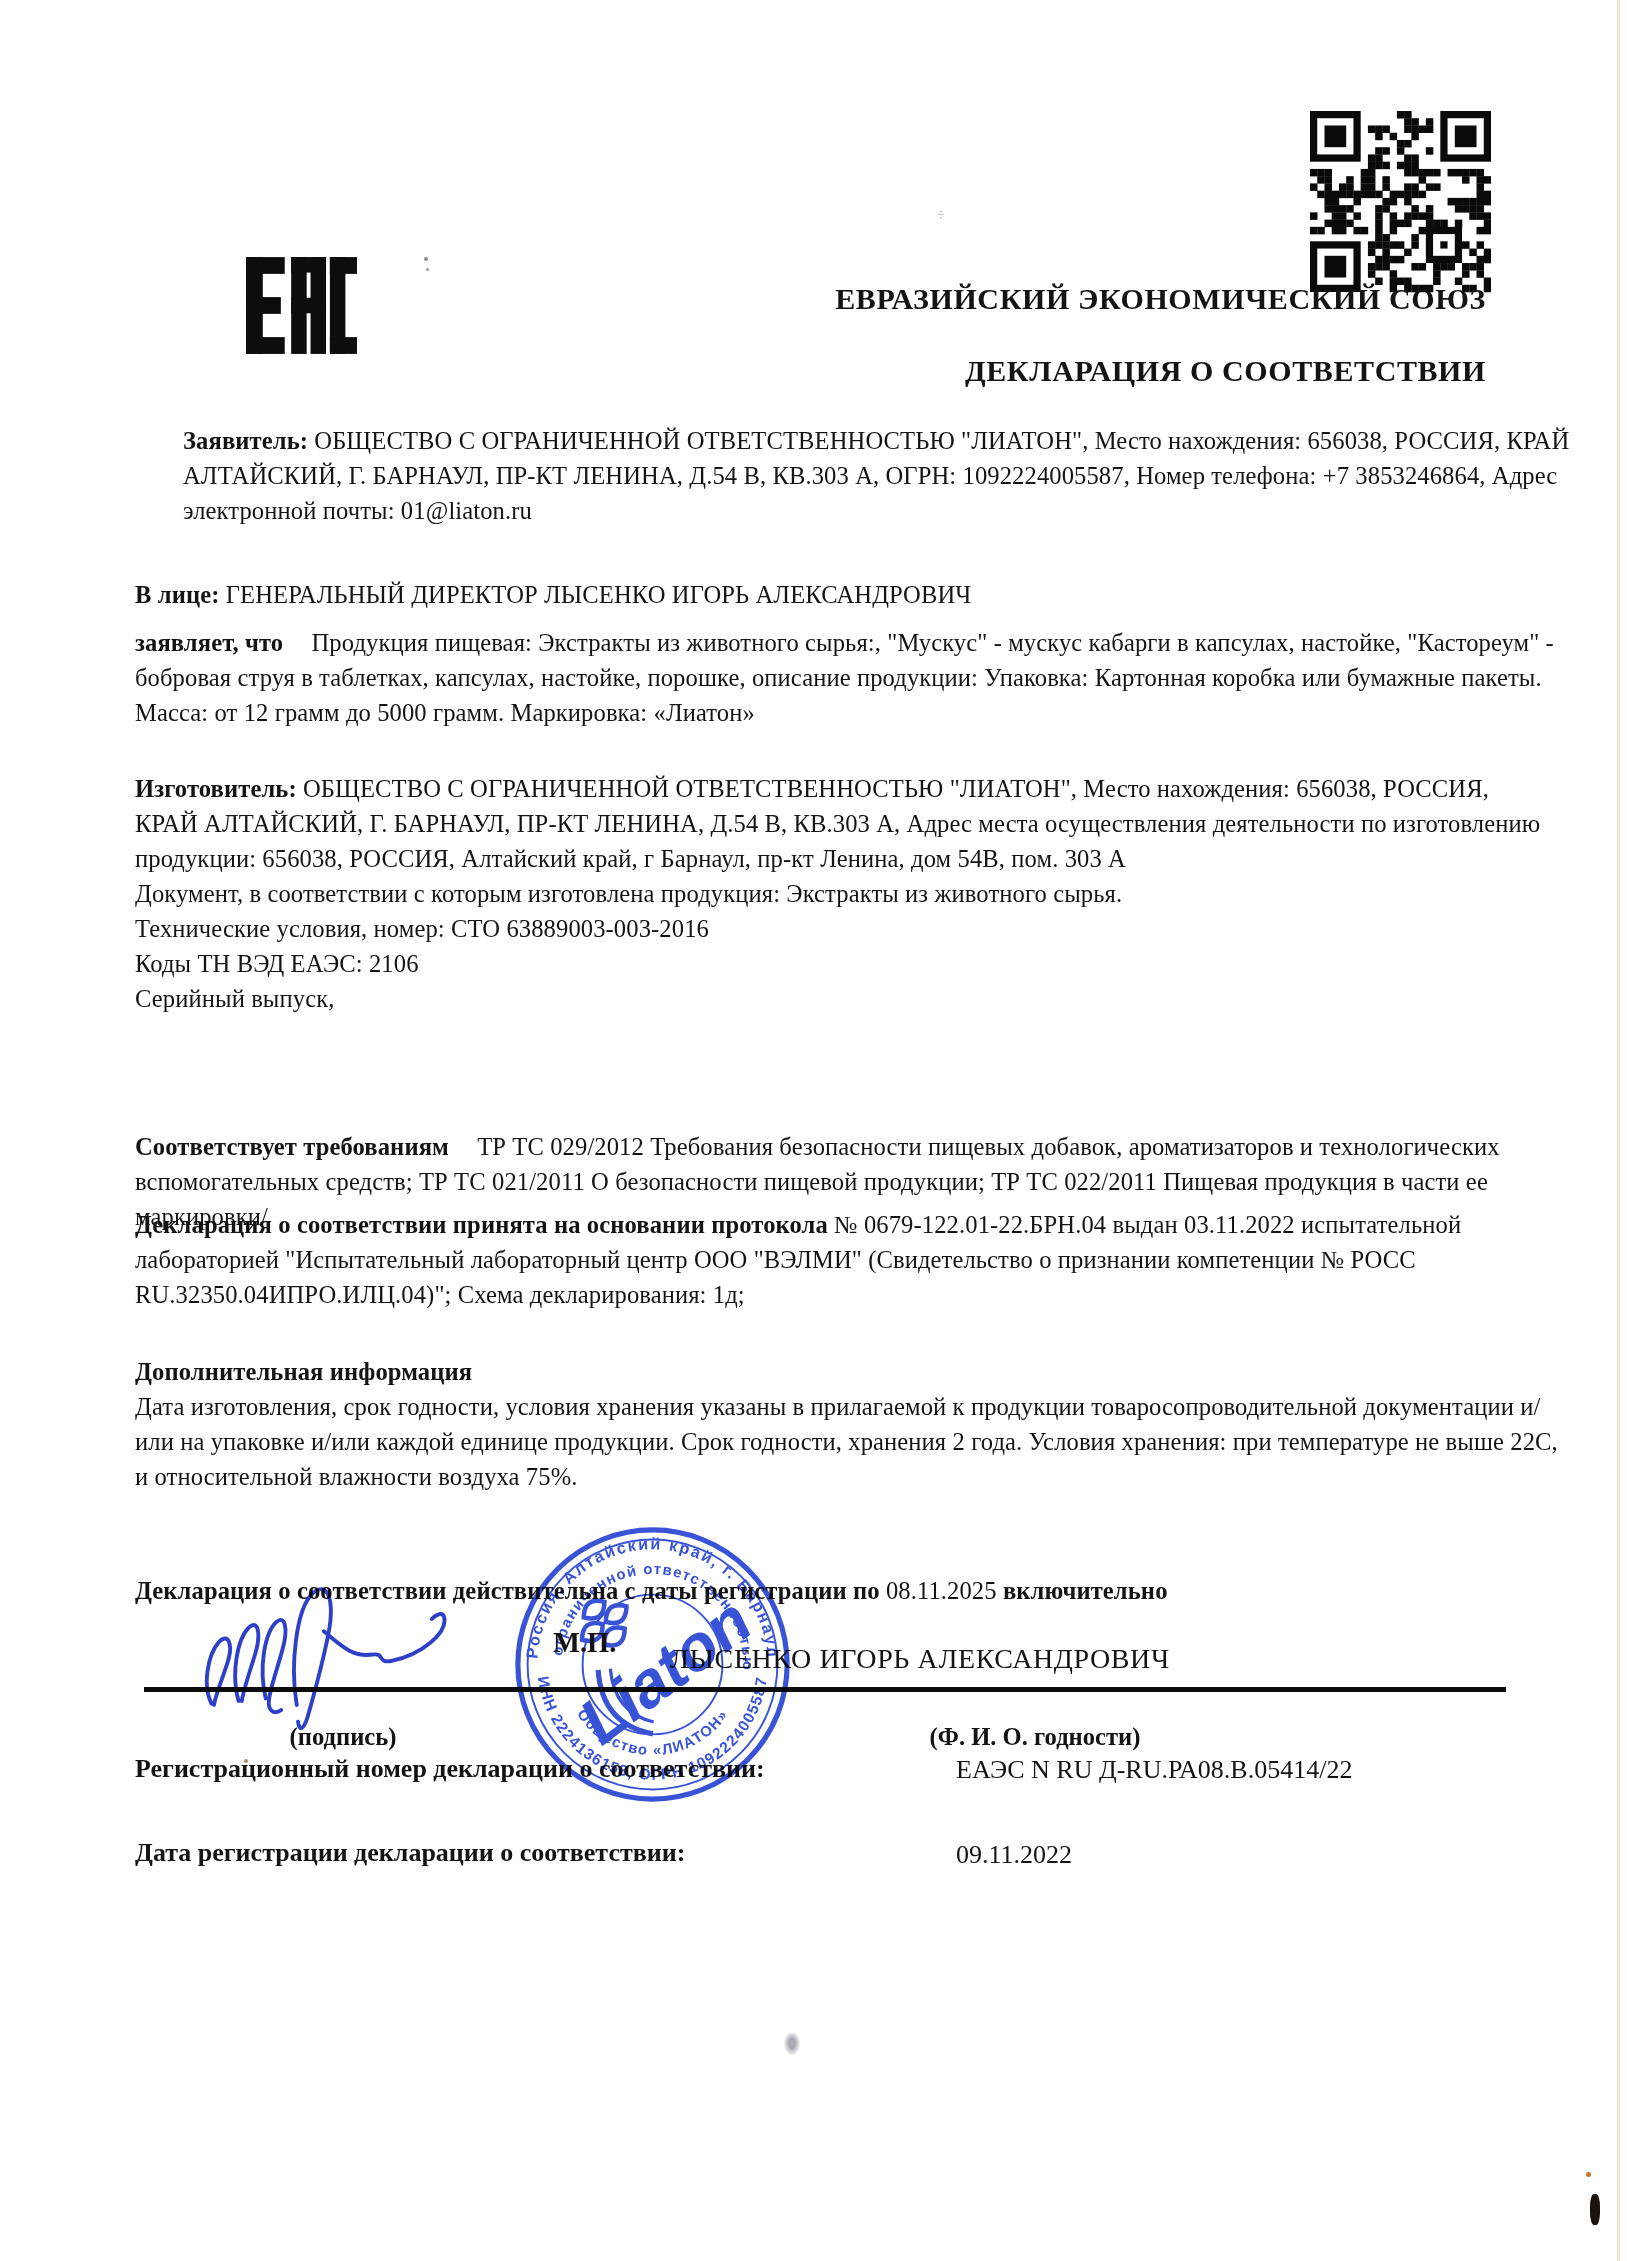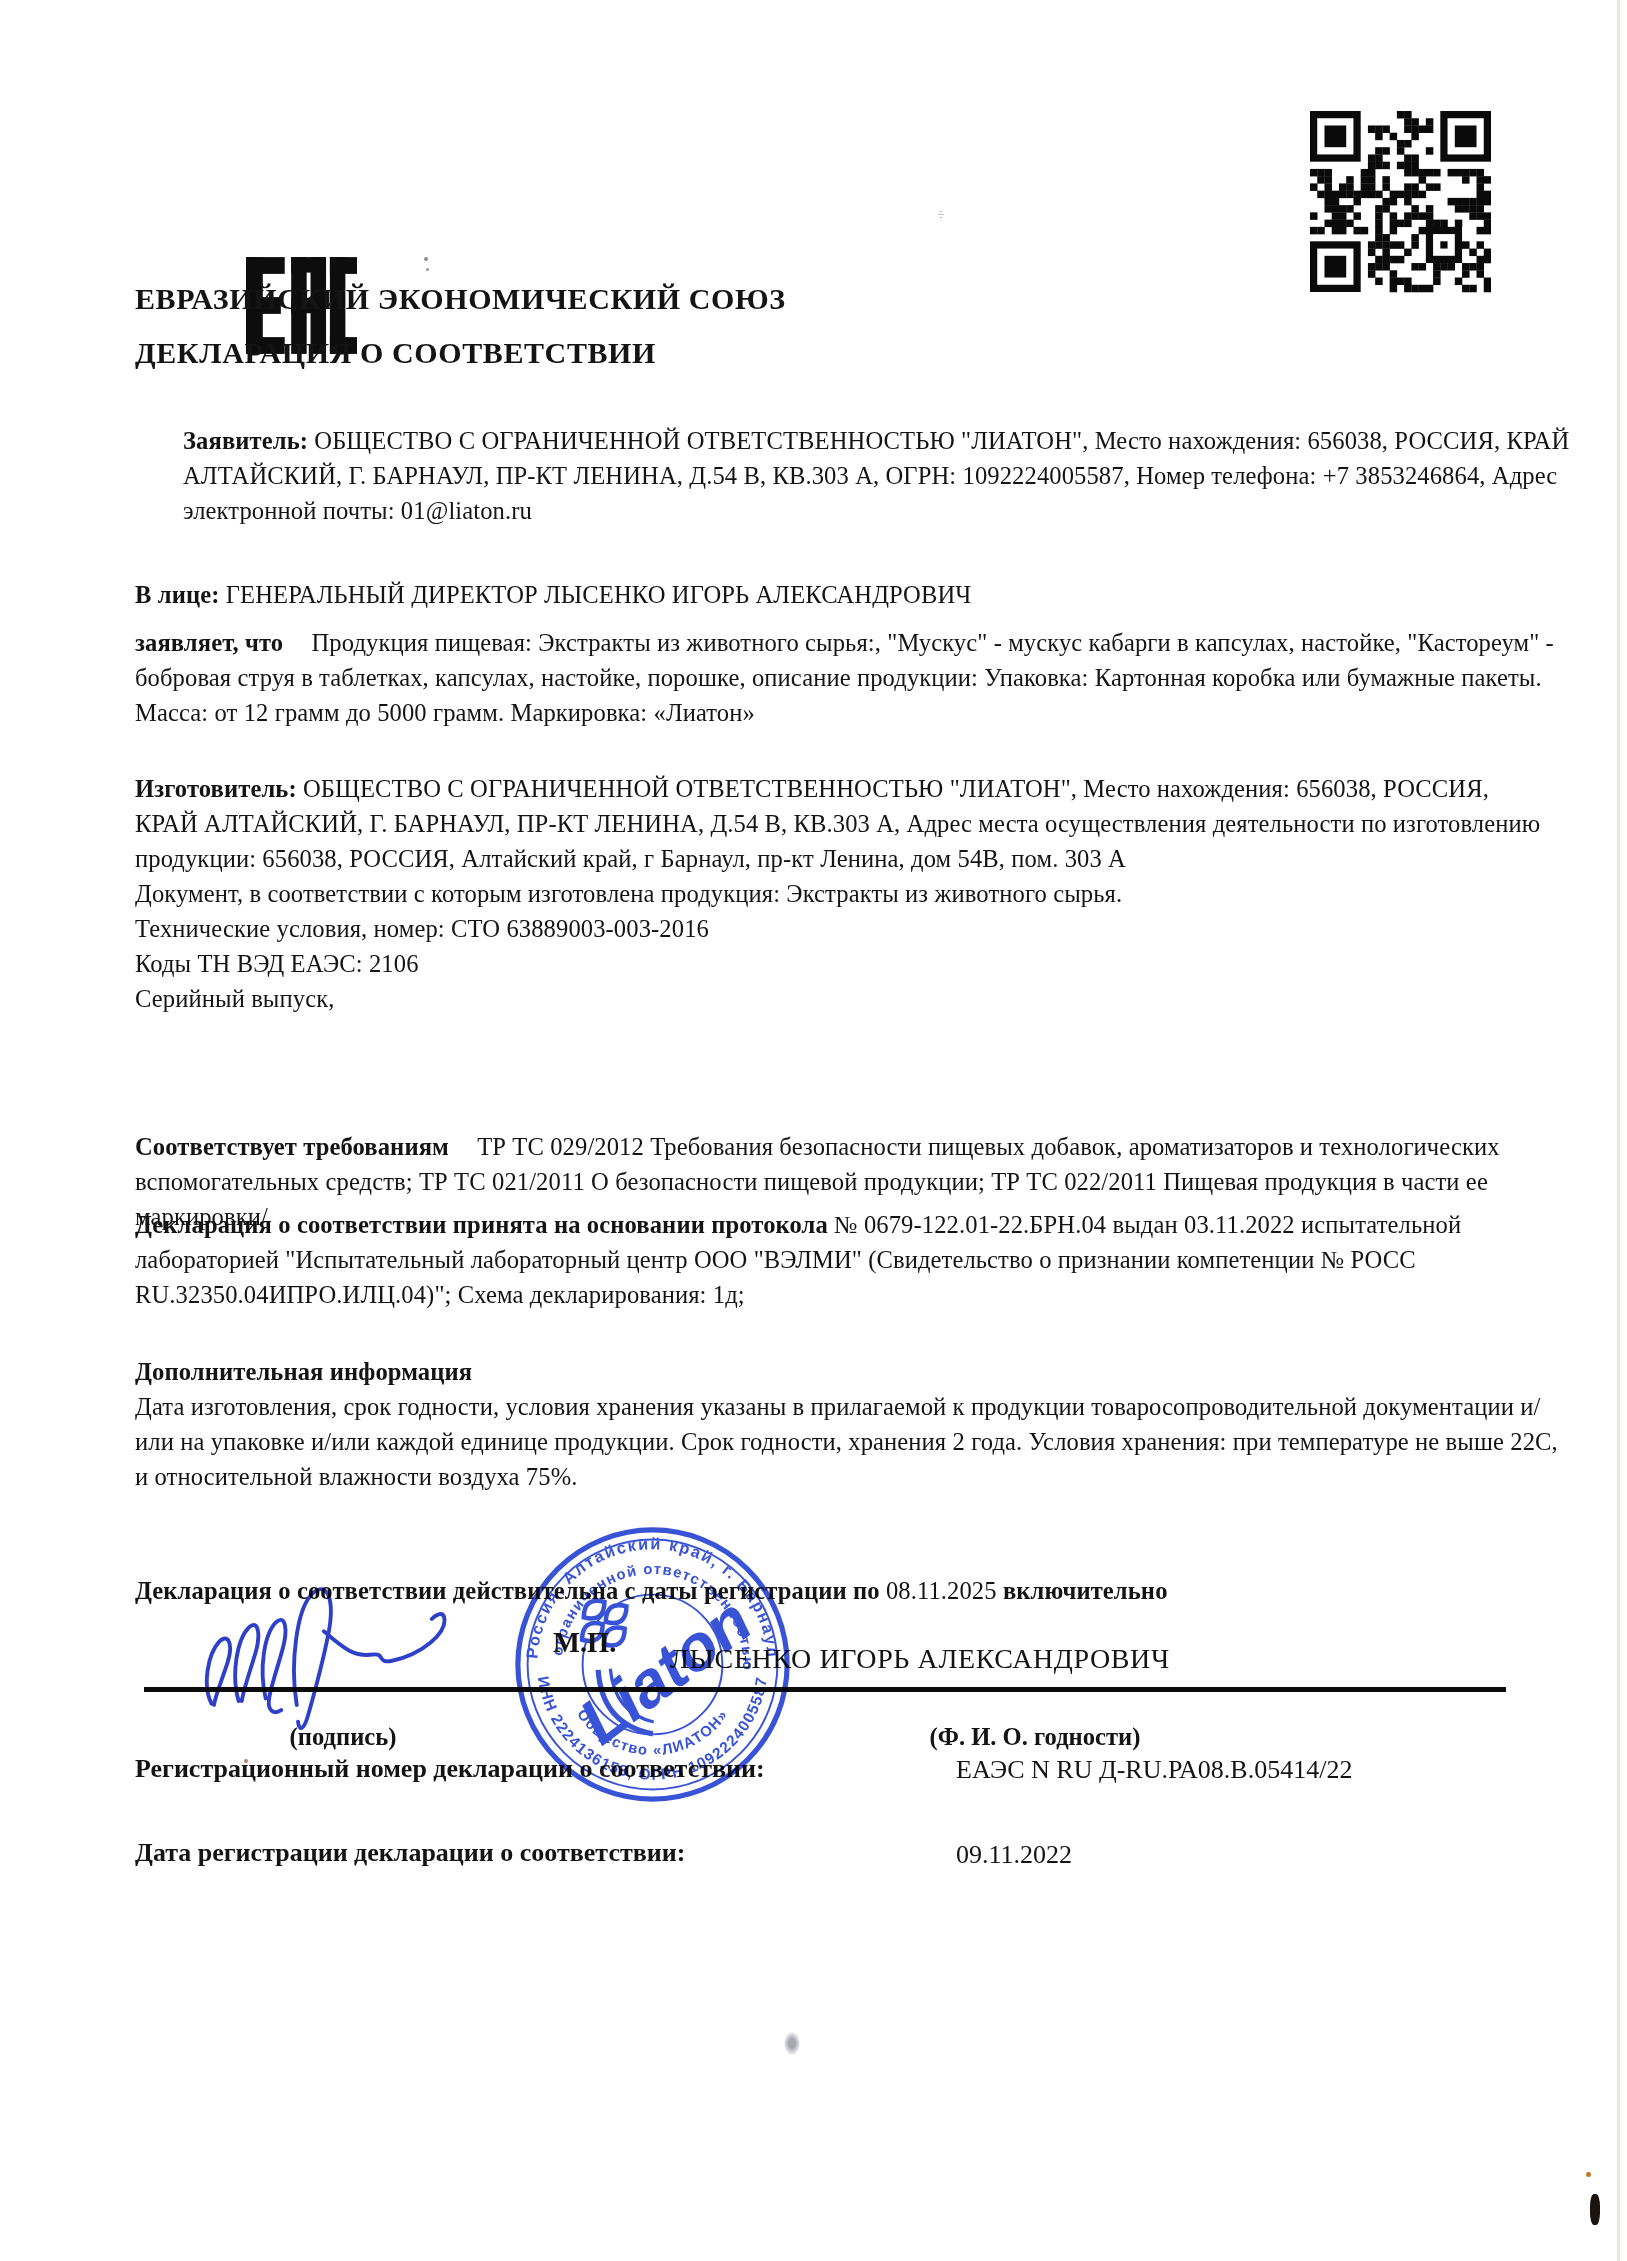--- a/index.html
+++ b/index.html
@@ -5,23 +5,23 @@
   html,body{margin:0;padding:0;background:#888;}
   .page{
     position:relative; width:1627px; height:2261px; background:#ffffff;
     font-family:"Liberation Serif","DejaVu Serif",serif; color:#141414;
     overflow:hidden;
   }
   .abs{position:absolute;}
   .para{left:135px; width:1423px; font-size:24.6px; line-height:35px; letter-spacing:0.1px;}
   .para b{font-weight:700;}
   .gap-label{margin-right:22px;}
-  .title-wrap{left:135px; width:1358px; text-align:left;}
+  .title-wrap{left:128px; width:1358px; text-align:right;}
   .title-line{font-weight:700; font-size:30px; letter-spacing:0.6px;}
-  .title-line + .title-line{margin-top:20px;}
+  .title-line + .title-line{margin-top:38px;}
   .caption{font-weight:700; font-size:24.6px; text-align:center;margin-top:18px;}
   .reg-label{font-weight:700; font-size:26px;}
   .reg-value{font-size:26px;}
   .rule{background:#0c0c0c; height:4.5px;}
   .mp{font-weight:700; font-size:28.5px; z-index:6;}
   .fio-name{font-size:28px; letter-spacing:0.6px; z-index:1;}
   .stamp-svg{z-index:5; mix-blend-mode:multiply; opacity:.93;}
   .sig-svg{z-index:7; mix-blend-mode:multiply;}
   .speck{pointer-events:none;}
   .edge-strip{left:1617px; top:0; width:3.2px; height:2261px; background:#d9cfae; opacity:.5;}

